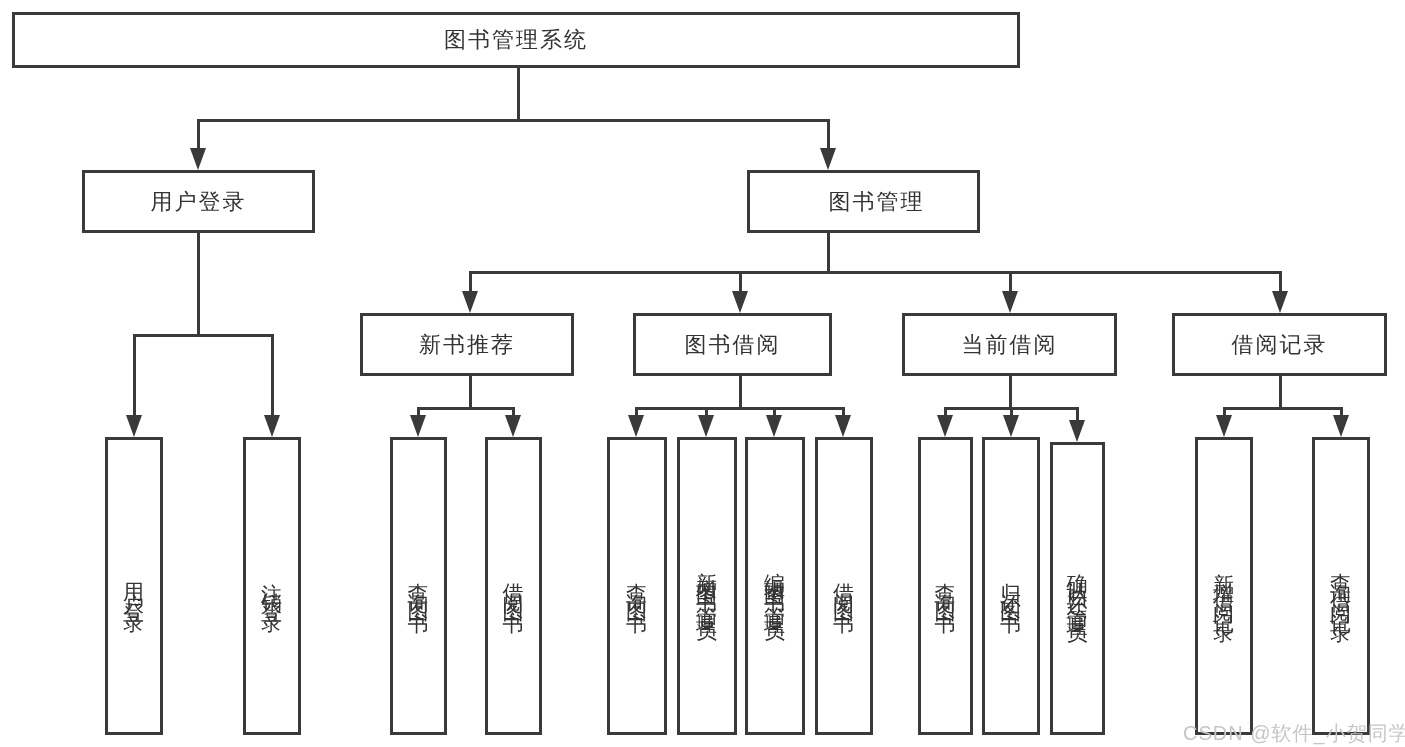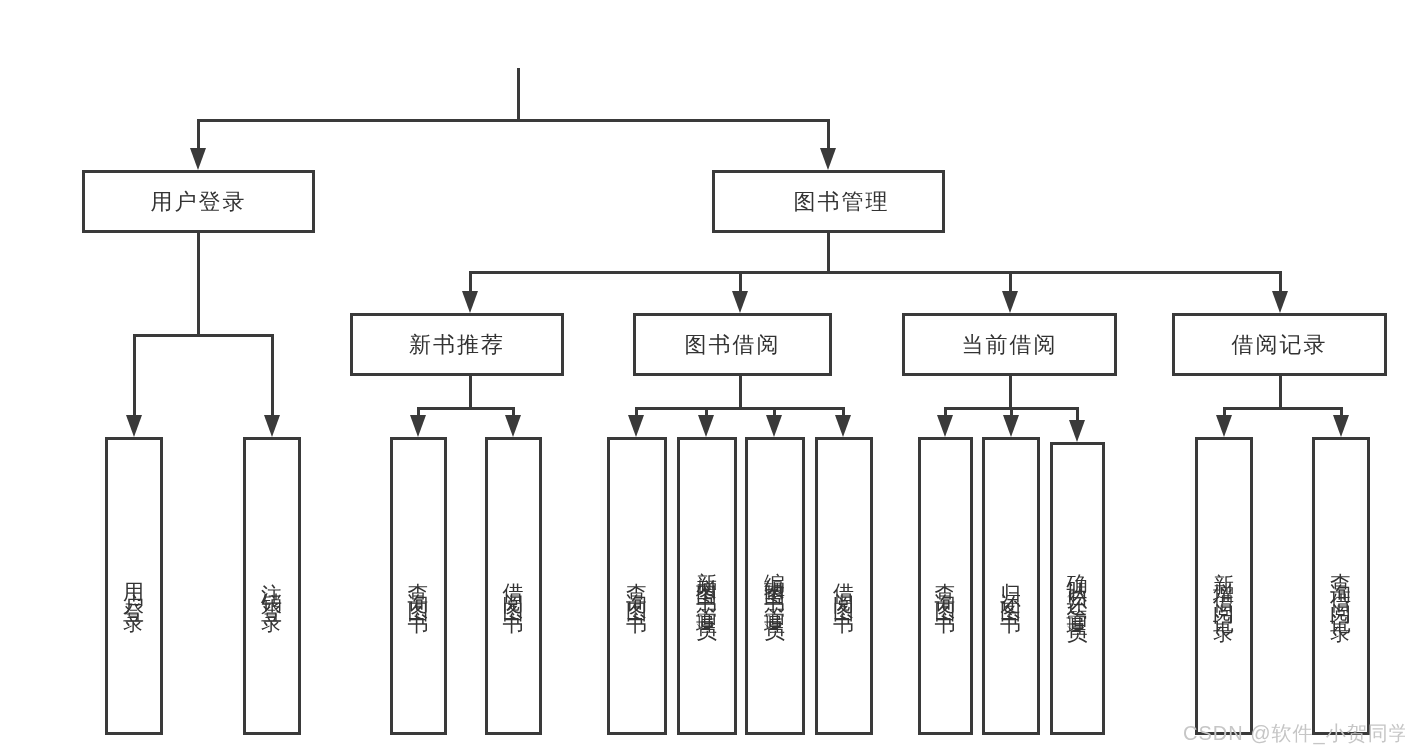--- a/index.html
+++ b/index.html
@@ -54,22 +54,22 @@
     writing-mode: vertical-rl;
     letter-spacing: 10px;
     line-height: 1;
   }
   .leaf .vtext.long {
     letter-spacing: 7px;
   }
   
   #n-root   { left: 12px;   top: 12px;  width: 1008px; height: 56px; }
   #n-ulogin { left: 82px;   top: 170px; width: 233px;  height: 63px; }
-  #n-bmgmt  { left: 712px;  top: 170px; width: 233px;  height: 63px; padding-left: 26px; }
-  #n-nbr    { left: 350px;  top: 313px; width: 214px;  height: 63px; }
+  #n-bmgmt  { left: 747px;  top: 170px; width: 233px;  height: 63px; padding-left: 26px; }
+  #n-nbr    { left: 360px;  top: 313px; width: 214px;  height: 63px; }
   #n-bb     { left: 633px;  top: 313px; width: 199px;  height: 63px; }
   #n-cb     { left: 902px;  top: 313px; width: 215px;  height: 63px; }
   #n-br     { left: 1172px; top: 313px; width: 215px;  height: 63px; }
   
   #l-ulogin  { left: 105px; }
   #l-logout  { left: 243px; }
   #l-nbr-q   { left: 390px; width: 57px; }
   #l-nbr-b   { left: 485px; width: 57px; }
   #l-bb-q    { left: 607px; width: 60px; }
   #l-bb-add  { left: 677px; width: 60px; }
@@ -151,20 +151,23 @@
     <polygon points="1069,420 1085,420 1077,442"></polygon>
 
     <line x1="1280" y1="376" x2="1280" y2="409.5"></line>
     <line x1="1222.5" y1="408" x2="1342.5" y2="408"></line>
     <line x1="1224" y1="408" x2="1224" y2="416"></line>
     <polygon points="1216,415 1232,415 1224,437"></polygon>
     <line x1="1341" y1="408" x2="1341" y2="416"></line>
     <polygon points="1333,415 1349,415 1341,437"></polygon>
   </svg>
 
+  <div class="box hbox" id="n-root">
+    <span>图书管理系统</span>
+  </div>
 
   <div class="box hbox" id="n-ulogin">
     <span>用户登录</span>
   </div>
   <div class="box hbox" id="n-bmgmt">
     <span>图书管理</span>
   </div>
 
   <div class="box hbox" id="n-nbr">
     <span>新书推荐</span>

